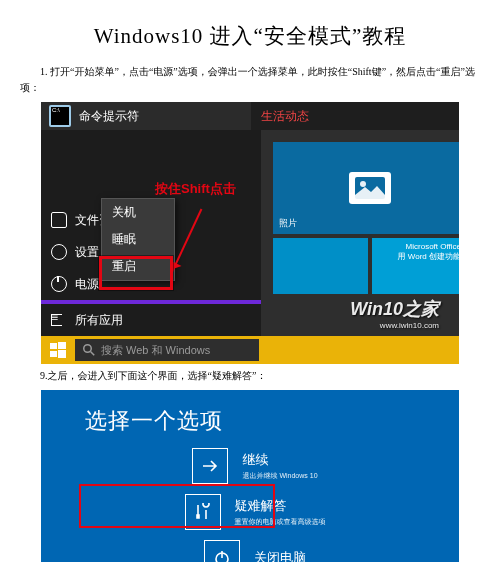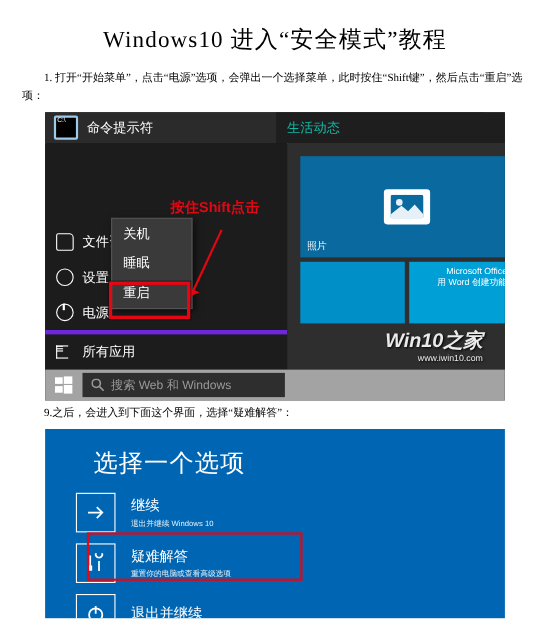--- a/index.html
+++ b/index.html
@@ -53,21 +53,21 @@
   }
   .cmd-icon::before {
     content:"C:\\"; position:absolute; left:1px; top:0;
     color:#fff; font-size:6px;
   }
   .titlebar-text { color:#fff; font-size:12px; margin-left:8px; }
 
   
   .life-hdr {
     position:absolute; top:0; right:0; width:198px; height:28px;
-    background:#1e1e1e; color:#14b8a6; font-size:12px;
+    background:#1e1e1e; color:#ef4444; font-size:12px;
     display:flex; align-items:center; padding-left:10px;
   }
   .tiles-area {
     position:absolute; top:28px; right:0; bottom:28px; width:198px;
     background:#2e2e2e;
     display:grid;
     grid-template-columns: 95px 95px;
     grid-template-rows: 92px 56px;
     gap:4px;
     padding:12px;
@@ -166,21 +166,21 @@
     width:72px; background:#3a3a3a; border:1px solid #555;
     box-shadow: 2px 2px 6px rgba(0,0,0,0.6);
   }
   .power-menu div {
     color:#fff; font-size:12px; padding:5px 10px;
   }
 
   
   .taskbar {
     position:absolute; left:0; right:0; bottom:0; height:28px;
-    background:#a3a3a3; display:flex; align-items:center;
+    background:#eab308; display:flex; align-items:center;
   }
   .win-btn {
     width:34px; height:28px; display:flex; align-items:center; justify-content:center;
   }
   .win-btn svg{ width:16px; height:16px; }
   .search {
     height:22px; width:176px; background:#2e2e2e; color:#9a9a9a;
     font-size:11px; display:flex; align-items:center; padding-left:8px;
   }
   .search svg{ width:12px;height:12px; margin-right:6px; fill:none; stroke:#9a9a9a; stroke-width:2;}
@@ -191,22 +191,23 @@
     background:#0066b3;
     font-family:"Microsoft YaHei", sans-serif;
     color:#fff; position:relative; overflow:hidden;
   }
   .shot2 h2 {
     font-weight:200; font-size:22px; margin:16px 0 12px 44px;
     letter-spacing:1px;
   }
   .opt {
     display:flex; align-items:center;
-    margin-left:28px; margin-bottom:10px; width:300px;
+    margin-left:64px; margin-bottom:10px; width:300px;
     position:relative;
+    justify-content:center;
   }
   .opt-icon {
     width:34px; height:34px; border:1.5px solid #fff;
     display:flex; align-items:center; justify-content:center;
     flex:0 0 34px;
   }
   .opt-txt { margin-left:14px; }
   .opt-title { font-size:13px; }
   .opt-sub { font-size:7px; opacity:0.9; margin-top:2px; }
   .hl2 {
@@ -329,20 +330,20 @@
   </div>
 
   <div class="opt">
     <div class="opt-icon">
       <svg width="18" height="18" viewBox="0 0 18 18" fill="none" stroke="#fff" stroke-width="1.6">
         <circle cx="9" cy="10" r="6"></circle>
             <line x1="9" y1="2" x2="9" y2="9"></line>
       </svg>
     </div>
     <div class="opt-txt">
-      <div class="opt-title">退出并继续</div>
+      <div class="opt-title">关闭电脑</div>
     </div>
   </div>
 
   <div class="hl2"></div>
 </div>
 
 </div>
 
 </body></html>

